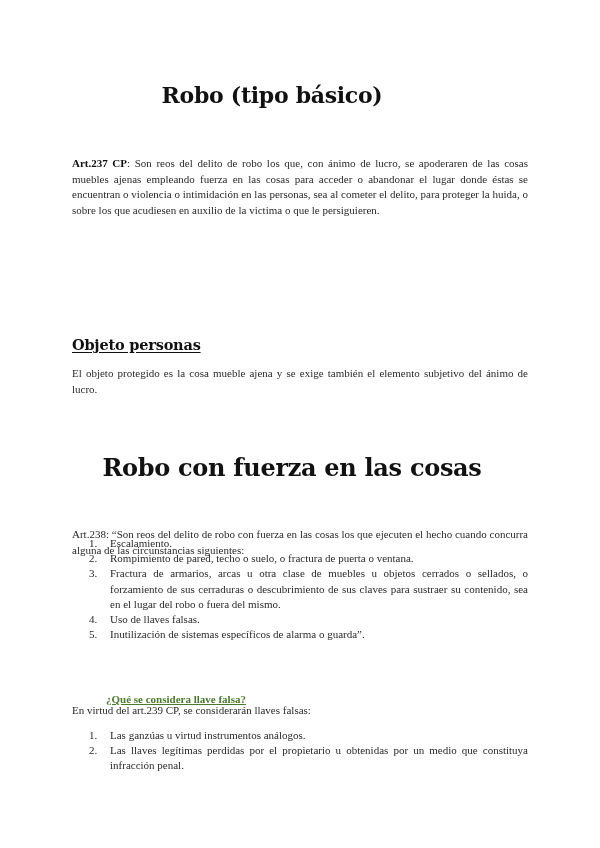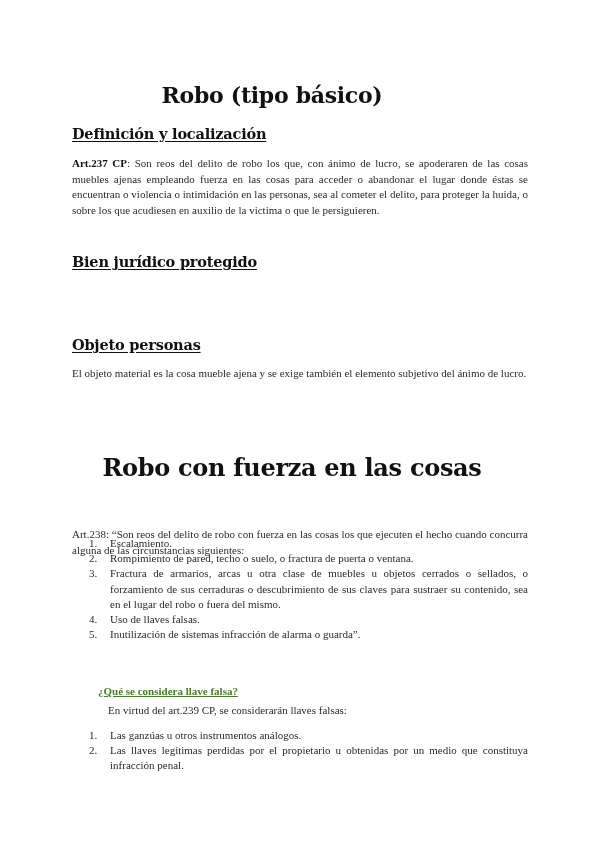--- a/index.html
+++ b/index.html
@@ -74,60 +74,58 @@
       text-align: justify;
     }
     .list li .num {
       position: absolute;
       left: 17px;
       top: 0;
     }
     .sub-h {
       position: absolute;
       left: 90px;
-      margin: 8px;
+      margin: 16px;
       font-family: "Liberation Serif", serif;
       font-weight: bold;
       font-size: 11px;
       color: #4a7a2c;
       text-decoration: underline;
     }
   </style>
 </head>
 <body>
 
 <div class="page">
 
   <h1 class="title title-1">Robo (tipo básico)</h1>
 
-  <h2 class="h2" style="top:125px;">Definición y localización</h2>
 
   <p class="p" style="top:156px;"><b>Art.237 CP</b><span>: Son reos del delito de robo los que, con ánimo de lucro, se apoderaren de las cosas muebles ajenas empleando fuerza en las cosas para acceder o abandonar el lugar donde éstas se encuentran o violencia o intimidación en las personas, sea al cometer el delito, para proteger la huida, o sobre los que acudiesen en auxilio de la victima o que le persiguieren.</span></p>
 
-  <h2 class="h2" style="top:253px;">Bien jurídico protegido</h2>
 
 
   <h2 class="h2" style="top:336px;">Objeto personas</h2>
 
-  <p class="p" style="top:366px;">El objeto material es la cosa mueble ajena y se exige también el elemento subjetivo del ánimo de lucro.</p>
+  <p class="p" style="top:366px;">El objeto protegido es la cosa mueble ajena y se exige también el elemento subjetivo del ánimo de lucro.</p>
 
   <h1 class="title title-2">Robo con fuerza en las cosas</h1>
 
   <p class="p" style="top:498px;margin-top:29px;">Art.238: “Son reos del delito de robo con fuerza en las cosas los que ejecuten el hecho cuando concurra alguna de las circunstancias siguientes:</p>
 
   <ol class="list" style="top:536px;">
     <li><span class="num">1.</span><span>Escalamiento.</span></li>
     <li><span class="num">2.</span><span>Rompimiento de pared, techo o suelo, o fractura de puerta o ventana.</span></li>
     <li><span class="num">3.</span><span>Fractura de armarios, arcas u otra clase de muebles u objetos cerrados o sellados, o forzamiento de sus cerraduras o descubrimiento de sus claves para sustraer su contenido, sea en el lugar del robo o fuera del mismo.</span></li>
     <li><span class="num">4.</span><span>Uso de llaves falsas.</span></li>
-    <li><span class="num">5.</span><span>Inutilización de sistemas infracción de alarma o guarda”.</span></li>
+    <li><span class="num">5.</span><span>Inutilización de sistemas específicos de alarma o guarda”.</span></li>
   </ol>
 
   <h3 class="sub-h" style="top:677px;">¿Qué se considera llave falsa?</h3>
 
-  <p class="p" style="top:703px;margin-left:36px;">En virtud del art.239 CP, se considerarán llaves falsas:</p>
+  <p class="p" style="top:703px;">En virtud del art.239 CP, se considerarán llaves falsas:</p>
 
   <ol class="list" style="top:728px;">
-    <li><span class="num">1.</span><span>Las ganzúas u otros instrumentos análogos.</span></li>
+    <li><span class="num">1.</span><span>Las ganzúas u virtud instrumentos análogos.</span></li>
     <li><span class="num">2.</span><span>Las llaves legítimas perdidas por el propietario u obtenidas por un medio que constituya infracción penal.</span></li>
   </ol>
 
 </div>
 
 </body></html>

